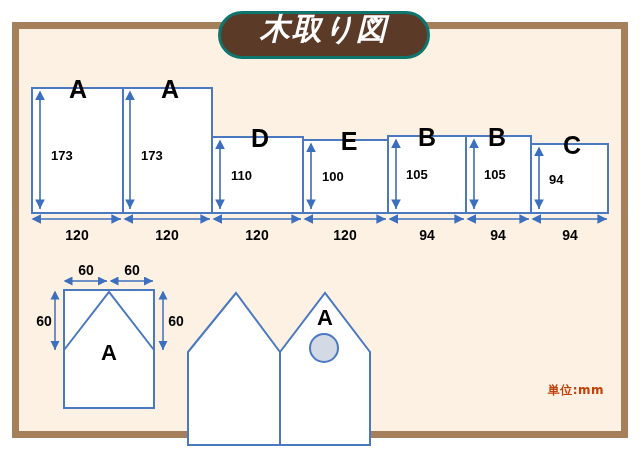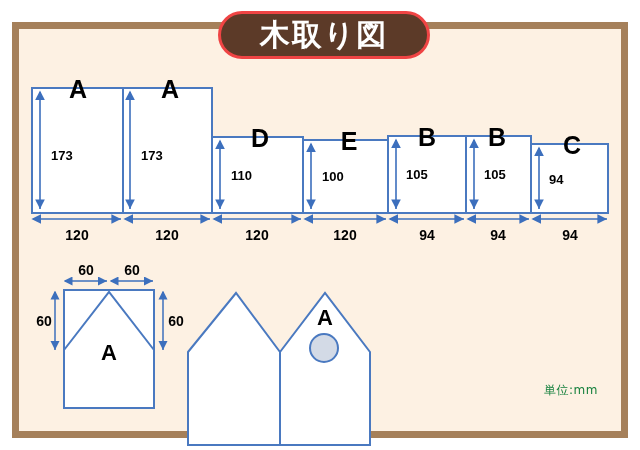--- a/index.html
+++ b/index.html
@@ -4,32 +4,33 @@
 <style>
   html,body{margin:0;padding:0;background:#ffffff;}
   body{width:640px;height:450px;overflow:hidden;font-family:"Liberation Sans",sans-serif;}
   #root{position:relative;width:640px;height:450px;background:#ffffff;}
   .frame{
     position:absolute;left:12px;top:22px;width:616px;height:416px;
     box-sizing:border-box;border:7px solid #a5805a;background:#fdf1e3;
   }
   .title-banner{
     position:absolute;left:218px;top:11px;width:212px;height:48px;
-    background:#5c3a28;border-radius:24px;border:3px solid #ef4444;
-    box-sizing:border-box;display:flex;align-items:center;justify-content:center;
+    background:#5c3a28;border-radius:24px;border:3px solid #0f766e;
+    box-sizing:border-box;display:flex;justify-content:center;
     z-index:5;
+    font-style:italic;
   }
   .title-text{
     color:#ffffff;font-size:30px;font-weight:bold;letter-spacing:2px;
     font-family:"DejaVu Sans",sans-serif;line-height:1;
   }
   svg.stage{position:absolute;left:0;top:0;width:640px;height:450px;z-index:3;}
   .unit-note{
-    position:absolute;right:42px;top:382px;font-size:12px;color:#15803d;
-    font-family:"DejaVu Sans",sans-serif;font-weight:normal;letter-spacing:0.5px;
+    position:absolute;right:36px;top:382px;font-size:12px;color:#c2410c;
+    font-family:"DejaVu Sans",sans-serif;font-weight:bold;letter-spacing:0.5px;
   }
 </style>
 </head>
 <body>
 
 <div id="root">
 
   <div class="frame"></div>
 
   <div class="title-banner">

